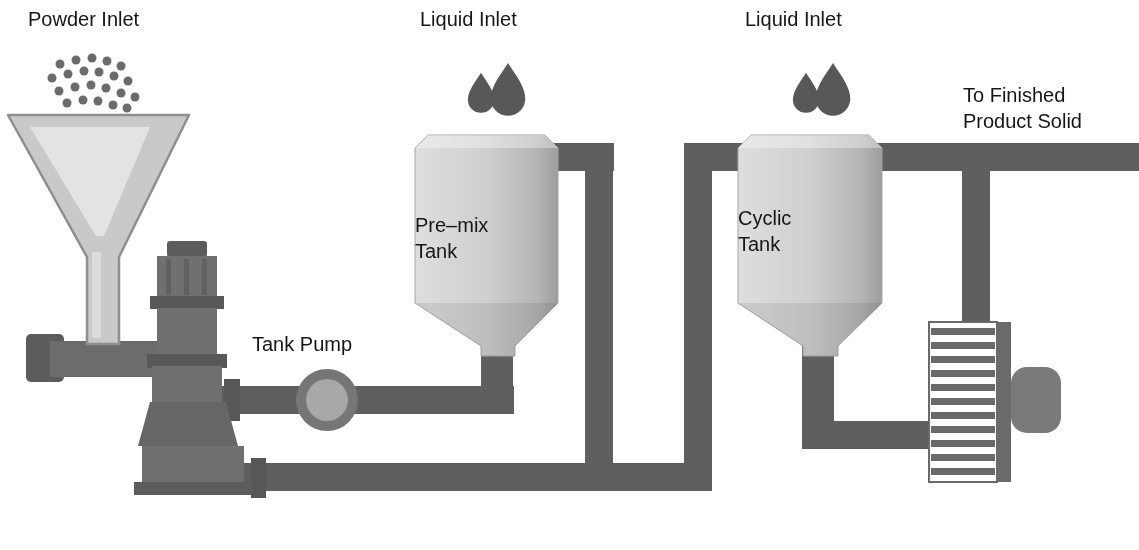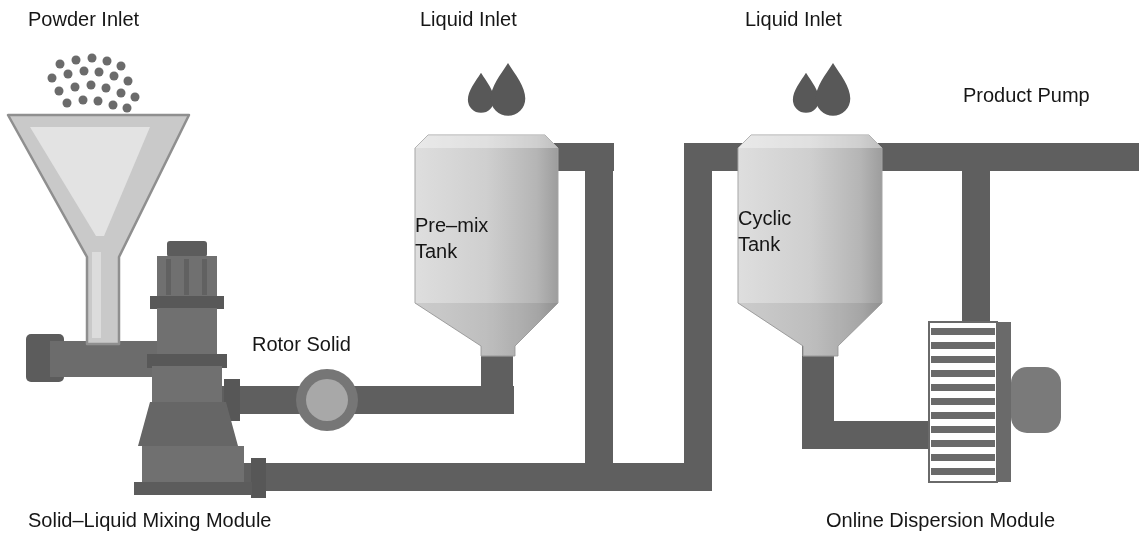--- a/index.html
+++ b/index.html
@@ -149,31 +149,30 @@
     </g>
   </svg>
 
   <div class="label" style="left:28px; top:6px">Powder Inlet</div>
 
   <div class="label center" style="left:420px; top:6px; width:140px">Liquid Inlet</div>
 
   <div class="label center" style="left:745px; top:6px; width:140px">Liquid Inlet</div>
 
   <div class="label center" style="left:963px; top:82px; width:176px">
-    <div>Product Pump</div>
+    <div>To Finished</div>
+    <div>Product Solid</div>
   </div>
 
   <div class="label center" style="left:415px; top:212px; width:143px">
     <div>Pre–mix</div>
     <div>Tank</div>
   </div>
 
   <div class="label center" style="left:738px; top:205px; width:165px">
     <div>Cyclic</div>
     <div>Tank</div>
   </div>
 
-  <div class="label" style="left:252px; top:331px">Rotor Solid</div>
+  <div class="label" style="left:252px; top:331px">Tank Pump</div>
 
-  <div class="label" style="left:28px; top:507px">Solid–Liquid Mixing Module</div>
 
-  <div class="label" style="left:826px; top:507px">Online Dispersion Module</div>
 </div>
 
 </body></html>

